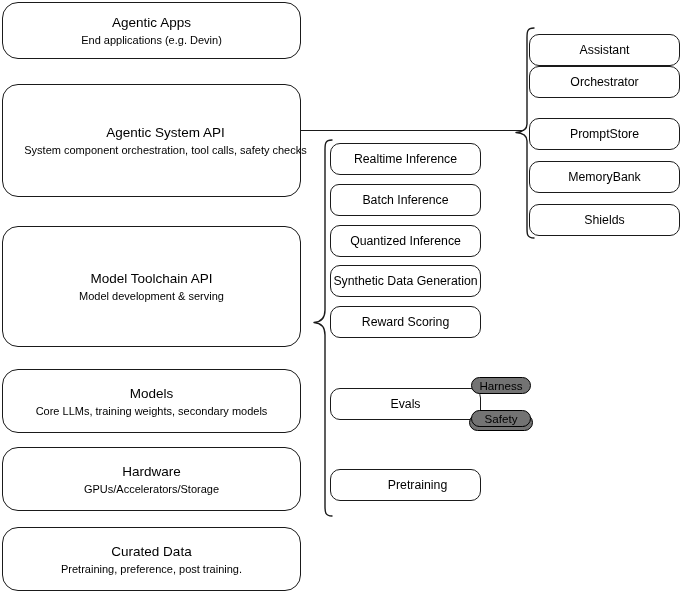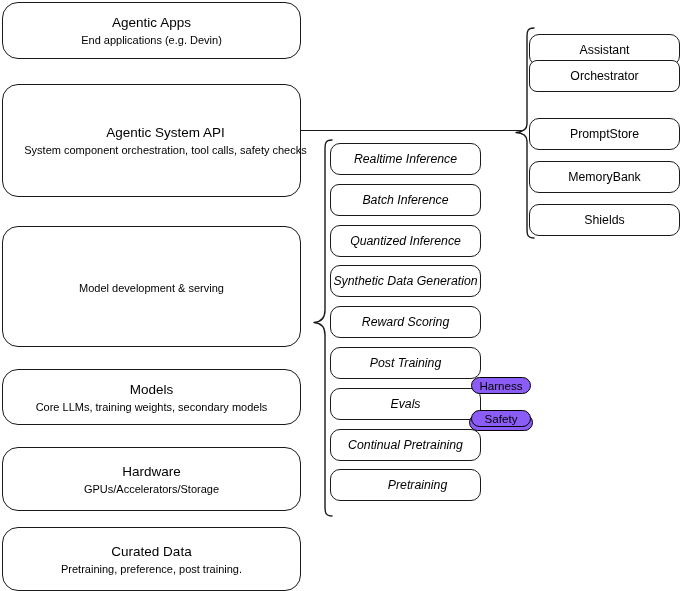--- a/index.html
+++ b/index.html
@@ -58,41 +58,40 @@
   .cap-box {
     left: 330px;
     width: 151px;
     height: 32px;
     border-radius: 10px;
     border-width: 1.3px;
   }
   .cap-box .title {
     font-size: 12.3px;
     line-height: 15px;
-    font-style: italic;
   }
 
   
   .comp-box {
     left: 529px;
     width: 151px;
     height: 32px;
     border-radius: 10px;
     border-width: 1.3px;
   }
   .comp-box .title {
     font-size: 12.3px;
     line-height: 15px;
   }
 
   
   .pill {
     position: absolute;
     box-sizing: border-box;
-    background: #8b5cf6;
+    background: #737373;
     border: 1.4px solid #000;
     border-radius: 999px;
     height: 17px;
     display: flex;
     align-items: center;
     justify-content: center;
     font-size: 11.6px;
     line-height: 13px;
     white-space: nowrap;
     z-index: 30;
@@ -122,24 +121,25 @@
     <div class="title">Agentic Apps</div>
     <div class="subtitle">End applications (e.g. Devin)</div>
   </div>
 
   <div class="box stack-box" style="top:84px; height:113px;padding-left:28px;">
     <div class="title">Agentic System API</div>
     <div class="subtitle">System component orchestration, tool calls, safety checks</div>
   </div>
 
   <div class="box stack-box" style="top:226px; height:121px;">
+    <div class="title">Model Toolchain API</div>
     <div class="subtitle">Model development &amp; serving</div>
   </div>
 
-  <div class="box stack-box" style="top:369px; height:56px;">
+  <div class="box stack-box" style="top:369px; height:64px;">
     <div class="title">Models</div>
     <div class="subtitle">Core LLMs, training weights, secondary models</div>
   </div>
 
   <div class="box stack-box" style="top:447px; height:64px;">
     <div class="title">Hardware</div>
     <div class="subtitle">GPUs/Accelerators/Storage</div>
   </div>
 
   <div class="box stack-box" style="top:527px; height:64px;">
@@ -169,47 +169,41 @@
   </div>
   <div class="box cap-box" style="top:225px;">
     <div class="title">Quantized Inference</div>
   </div>
   <div class="box cap-box" style="top:265px;">
     <div class="title">Synthetic Data Generation</div>
   </div>
   <div class="box cap-box" style="top:306px;justify-content:center;">
     <div class="title">Reward Scoring</div>
   </div>
-  <div class="box cap-box" style="top:347px;">
-    <div class="title">Post Training</div>
-  </div>
   <div class="box cap-box" style="top:388px;">
     <div class="title">Evals</div>
   </div>
-  <div class="box cap-box" style="top:429px;">
-    <div class="title">Continual Pretraining</div>
-  </div>
   <div class="box cap-box" style="top:469px;padding-left:24px;">
     <div class="title">Pretraining</div>
   </div>
 
   <div class="pill" style="left:471px; top:377px; width:60px;">
     <span>Harness</span>
   </div>
   <div class="pill" style="left:469px; top:394px; width:64px;margin-top:20px;">
     <span>EvalData</span>
   </div>
   <div class="pill" style="left:471px; top:410px; width:60px;">
     <span>Safety</span>
   </div>
 
   <div class="box comp-box" style="top:34px;">
     <div class="title">Assistant</div>
   </div>
-  <div class="box comp-box" style="top:60px;border-radius:8px;">
+  <div class="box comp-box" style="top:66px;">
     <div class="title">Orchestrator</div>
   </div>
   <div class="box comp-box" style="top:118px;">
     <div class="title">PromptStore</div>
   </div>
   <div class="box comp-box" style="top:161px;">
     <div class="title">MemoryBank</div>
   </div>
   <div class="box comp-box" style="top:204px;">
     <div class="title">Shields</div>

